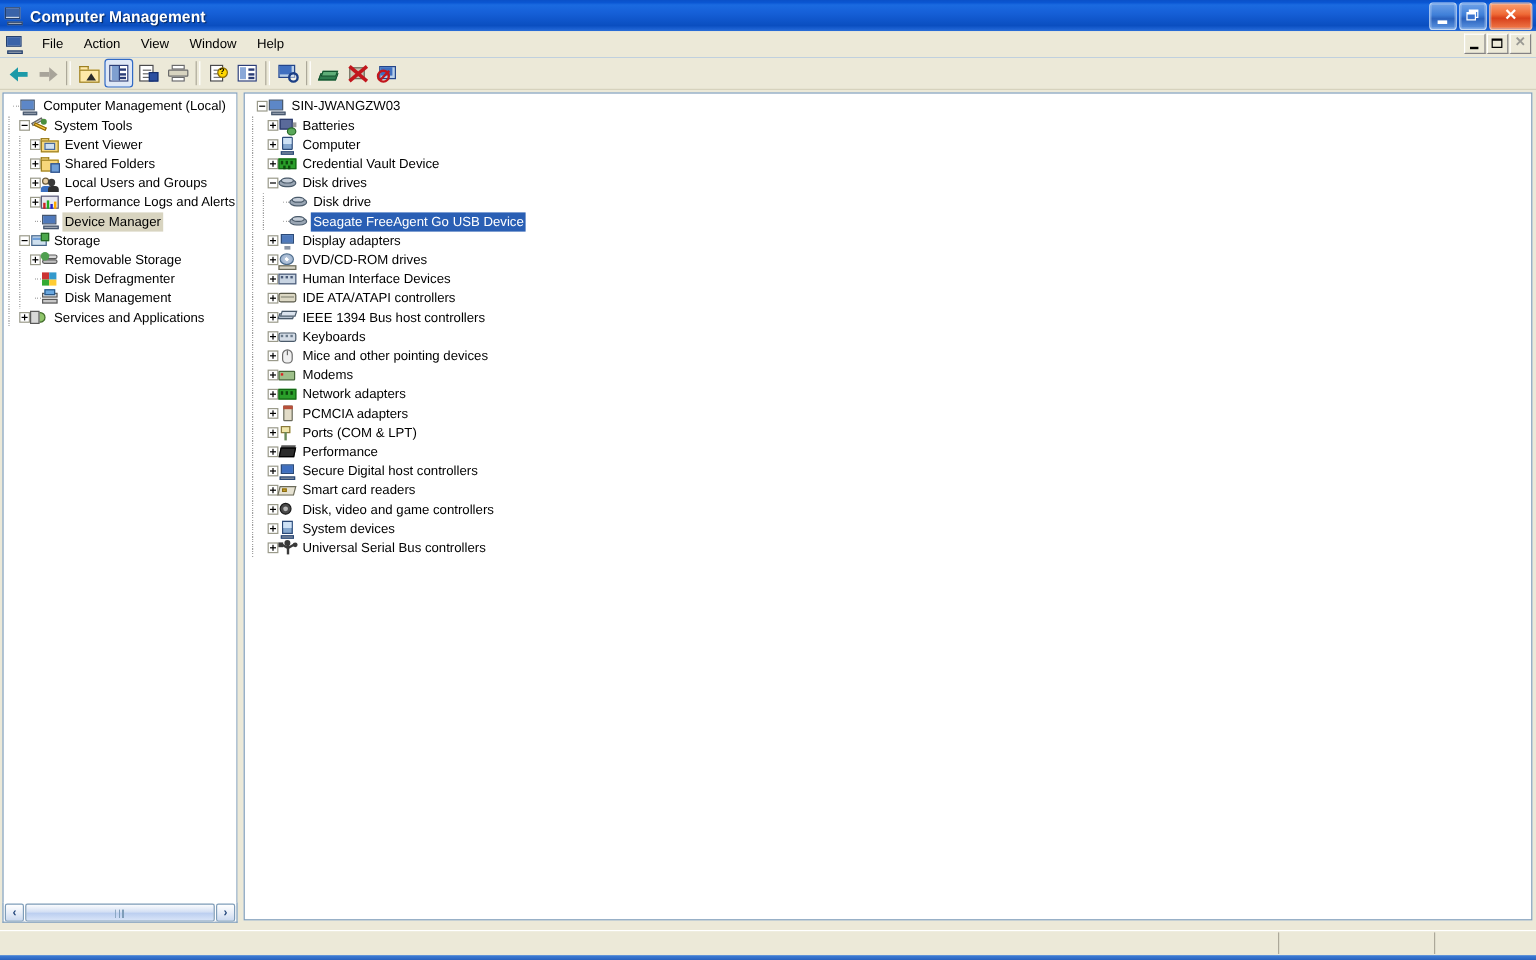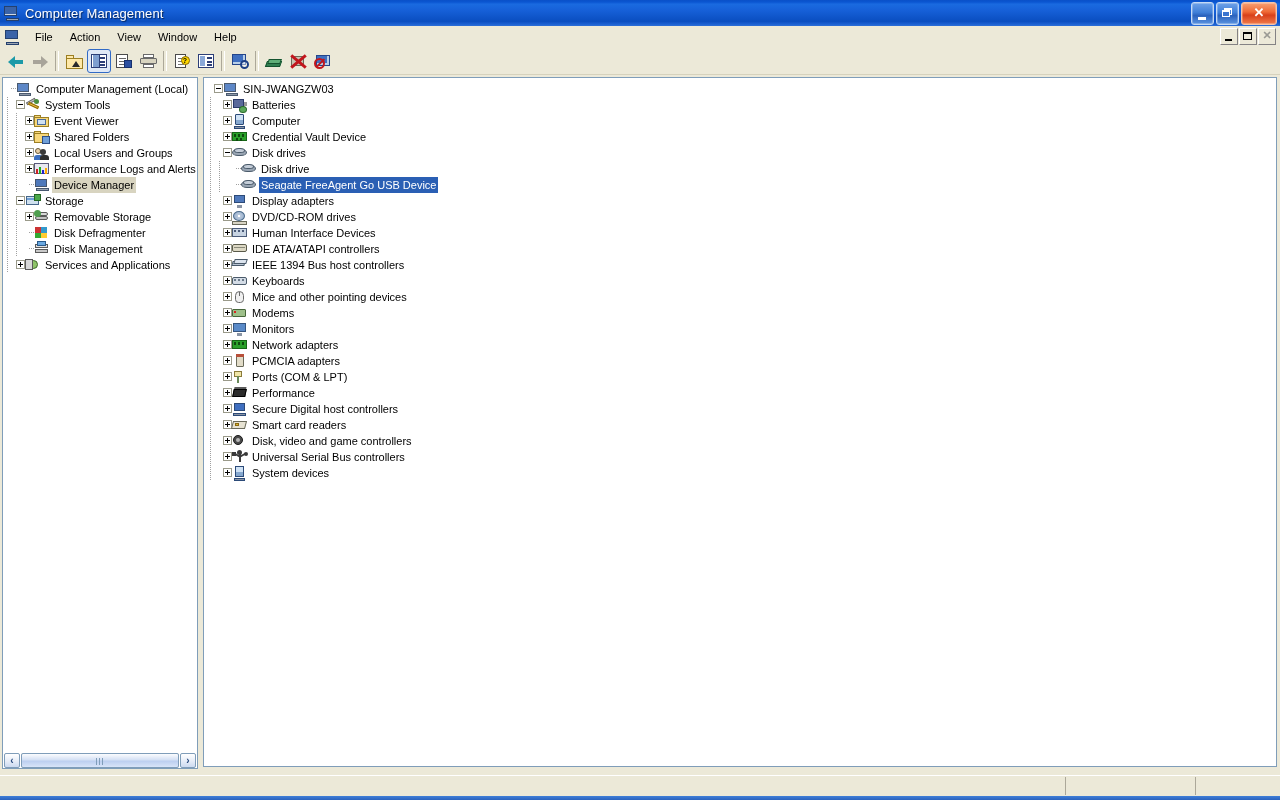--- a/index.html
+++ b/index.html
@@ -13,21 +13,21 @@
   .app{position:relative;width:1280px;height:800px;background:#ece9d8;}
 
   
   .titlebar{
     position:absolute;left:0;top:0;width:1280px;height:26px;
     background:linear-gradient(to bottom,#0a50c8 0%,#0a56d2 8%,#1a6ae0 16%,#1660d8 40%,#0a4ec0 82%,#1a5fd0 92%,#2c6fd8 100%);
     display:flex;align-items:center;
   }
   .title-ico{width:18px;height:18px;margin-left:3px;margin-right:4px;position:relative;flex:0 0 auto;}
   .title-text{
-    color:#fff;font-size:13px;font-weight:normal;
+    color:#fff;font-size:13px;font-weight:bold;
     text-shadow:1px 1px 1px rgba(0,0,0,.55);
     letter-spacing:.1px;white-space:nowrap;
   }
   .tb-btns{position:absolute;right:3px;top:2px;display:flex;gap:2px;}
   .tb-btn{
     width:21px;height:21px;border:1px solid #c3d9f5;border-radius:3px;
     position:relative;
     background:linear-gradient(to bottom,#6fa2e8 0%,#3f7fd8 45%,#2a62bd 60%,#5c94e0 100%);
     box-shadow:inset 0 0 0 1px rgba(255,255,255,.25);
   }
@@ -540,30 +540,29 @@
           <div class="row"><span class="vline"></span><span class="vline"></span><span style="display:inline-block;width:8px;height:16px;vertical-align:top;"></span><span class="dots"></span><span class="ic"><span class="i-disk"><i class="plate"></i><i class="top"></i></span></span><span class="lbl">Disk drive</span></div>
           <div class="row sel-active"><span class="vline"></span><span class="vline"></span><span style="display:inline-block;width:8px;height:16px;vertical-align:top;"></span><span class="dots"></span><span class="ic"><span class="i-disk"><i class="plate"></i><i class="top"></i></span></span><span class="lbl">Seagate FreeAgent Go USB Device</span></div>
           <div class="row"><span class="vline"></span><span style="display:inline-block;width:8px;height:16px;vertical-align:top;"></span><span class="exp plus"></span><span class="ic"><span class="i-display"><i class="mon"></i><i class="scr"></i><i class="st"></i></span></span><span class="lbl">Display adapters</span></div>
           <div class="row"><span class="vline"></span><span style="display:inline-block;width:8px;height:16px;vertical-align:top;"></span><span class="exp plus"></span><span class="ic"><span class="i-dvd"><i class="disc"></i><i class="tray"></i></span></span><span class="lbl">DVD/CD-ROM drives</span></div>
           <div class="row"><span class="vline"></span><span style="display:inline-block;width:8px;height:16px;vertical-align:top;"></span><span class="exp plus"></span><span class="ic"><span class="i-hid"><i class="body"></i><i class="k"></i><i class="k"></i><i class="k"></i></span></span><span class="lbl">Human Interface Devices</span></div>
           <div class="row"><span class="vline"></span><span style="display:inline-block;width:8px;height:16px;vertical-align:top;"></span><span class="exp plus"></span><span class="ic"><span class="i-ide"><i class="body"></i><i class="l"></i></span></span><span class="lbl">IDE ATA/ATAPI controllers</span></div>
           <div class="row"><span class="vline"></span><span style="display:inline-block;width:8px;height:16px;vertical-align:top;"></span><span class="exp plus"></span><span class="ic"><span class="i-ieee"><i class="a"></i><i class="b"></i></span></span><span class="lbl">IEEE 1394 Bus host controllers</span></div>
           <div class="row"><span class="vline"></span><span style="display:inline-block;width:8px;height:16px;vertical-align:top;"></span><span class="exp plus"></span><span class="ic"><span class="i-keyboard"><i class="body"></i><i class="k"></i><i class="k"></i><i class="k"></i></span></span><span class="lbl">Keyboards</span></div>
           <div class="row"><span class="vline"></span><span style="display:inline-block;width:8px;height:16px;vertical-align:top;"></span><span class="exp plus"></span><span class="ic"><span class="i-mouse"><i class="body"></i><i class="btn"></i></span></span><span class="lbl">Mice and other pointing devices</span></div>
           <div class="row"><span class="vline"></span><span style="display:inline-block;width:8px;height:16px;vertical-align:top;"></span><span class="exp plus"></span><span class="ic"><span class="i-modem"><i class="body"></i><i class="led"></i></span></span><span class="lbl">Modems</span></div>
-          <div class="row"><span class="vline"></span><span style="display:inline-block;width:8px;height:16px;vertical-align:top;"></span><span class="exp plus"></span><span class="ic"><span class="i-monitor"><i class="mon"></i><i class="scr"></i><i class="st"></i></span></span><span class="lbl">Monitors</span></div>
           <div class="row"><span class="vline"></span><span style="display:inline-block;width:8px;height:16px;vertical-align:top;"></span><span class="exp plus"></span><span class="ic"><span class="i-network"><i class="card"></i><i></i><i></i><i></i></span></span><span class="lbl">Network adapters</span></div>
           <div class="row"><span class="vline"></span><span style="display:inline-block;width:8px;height:16px;vertical-align:top;"></span><span class="exp plus"></span><span class="ic"><span class="i-pcmcia"><i class="card"></i><i class="top"></i></span></span><span class="lbl">PCMCIA adapters</span></div>
           <div class="row"><span class="vline"></span><span style="display:inline-block;width:8px;height:16px;vertical-align:top;"></span><span class="exp plus"></span><span class="ic"><span class="i-ports"><i class="plug"></i><i class="cord"></i></span></span><span class="lbl">Ports (COM &amp; LPT)</span></div>
           <div class="row"><span class="vline"></span><span style="display:inline-block;width:8px;height:16px;vertical-align:top;"></span><span class="exp plus"></span><span class="ic"><span class="i-processor"><i class="top"></i><i class="chip"></i></span></span><span class="lbl">Performance</span></div>
           <div class="row"><span class="vline"></span><span style="display:inline-block;width:8px;height:16px;vertical-align:top;"></span><span class="exp plus"></span><span class="ic"><span class="i-sdhost"><i class="mon"></i><i class="scr"></i><i class="base"></i></span></span><span class="lbl">Secure Digital host controllers</span></div>
           <div class="row"><span class="vline"></span><span style="display:inline-block;width:8px;height:16px;vertical-align:top;"></span><span class="exp plus"></span><span class="ic"><span class="i-smartcard"><i class="body"></i><i class="chip"></i></span></span><span class="lbl">Smart card readers</span></div>
           <div class="row"><span class="vline"></span><span style="display:inline-block;width:8px;height:16px;vertical-align:top;"></span><span class="exp plus"></span><span class="ic"><span class="i-sound"><i class="spk"></i><i class="in"></i></span></span><span class="lbl">Disk, video and game controllers</span></div>
+          <div class="row"><span class="vline"></span><span style="display:inline-block;width:8px;height:16px;vertical-align:top;"></span><span class="exp plus"></span><span class="ic"><span class="i-sysdev"><i class="case"></i><i class="scr"></i><i class="base"></i></span></span><span class="lbl">System devices</span></div>
           <div class="row"><span class="vline"></span><span style="display:inline-block;width:8px;height:16px;vertical-align:top;"></span><span class="exp plus"></span><span class="ic"><span class="i-usb"><i class="d2"></i><i class="d3"></i><i class="l1"></i><i class="l2"></i><i class="stem"></i><i class="d1"></i></span></span><span class="lbl">Universal Serial Bus controllers</span></div>
-          <div class="row"><span class="vline"></span><span style="display:inline-block;width:8px;height:16px;vertical-align:top;"></span><span class="exp plus"></span><span class="ic"><span class="i-sysdev"><i class="case"></i><i class="scr"></i><i class="base"></i></span></span><span class="lbl">System devices</span></div>
         </div>
     </div>
 
     <div class="hscroll">
       <div class="sb-btn">‹</div>
       <div class="sb-track">
         <div class="sb-thumb">
           <span class="sb-grip"></span>
         </div>
       </div>

